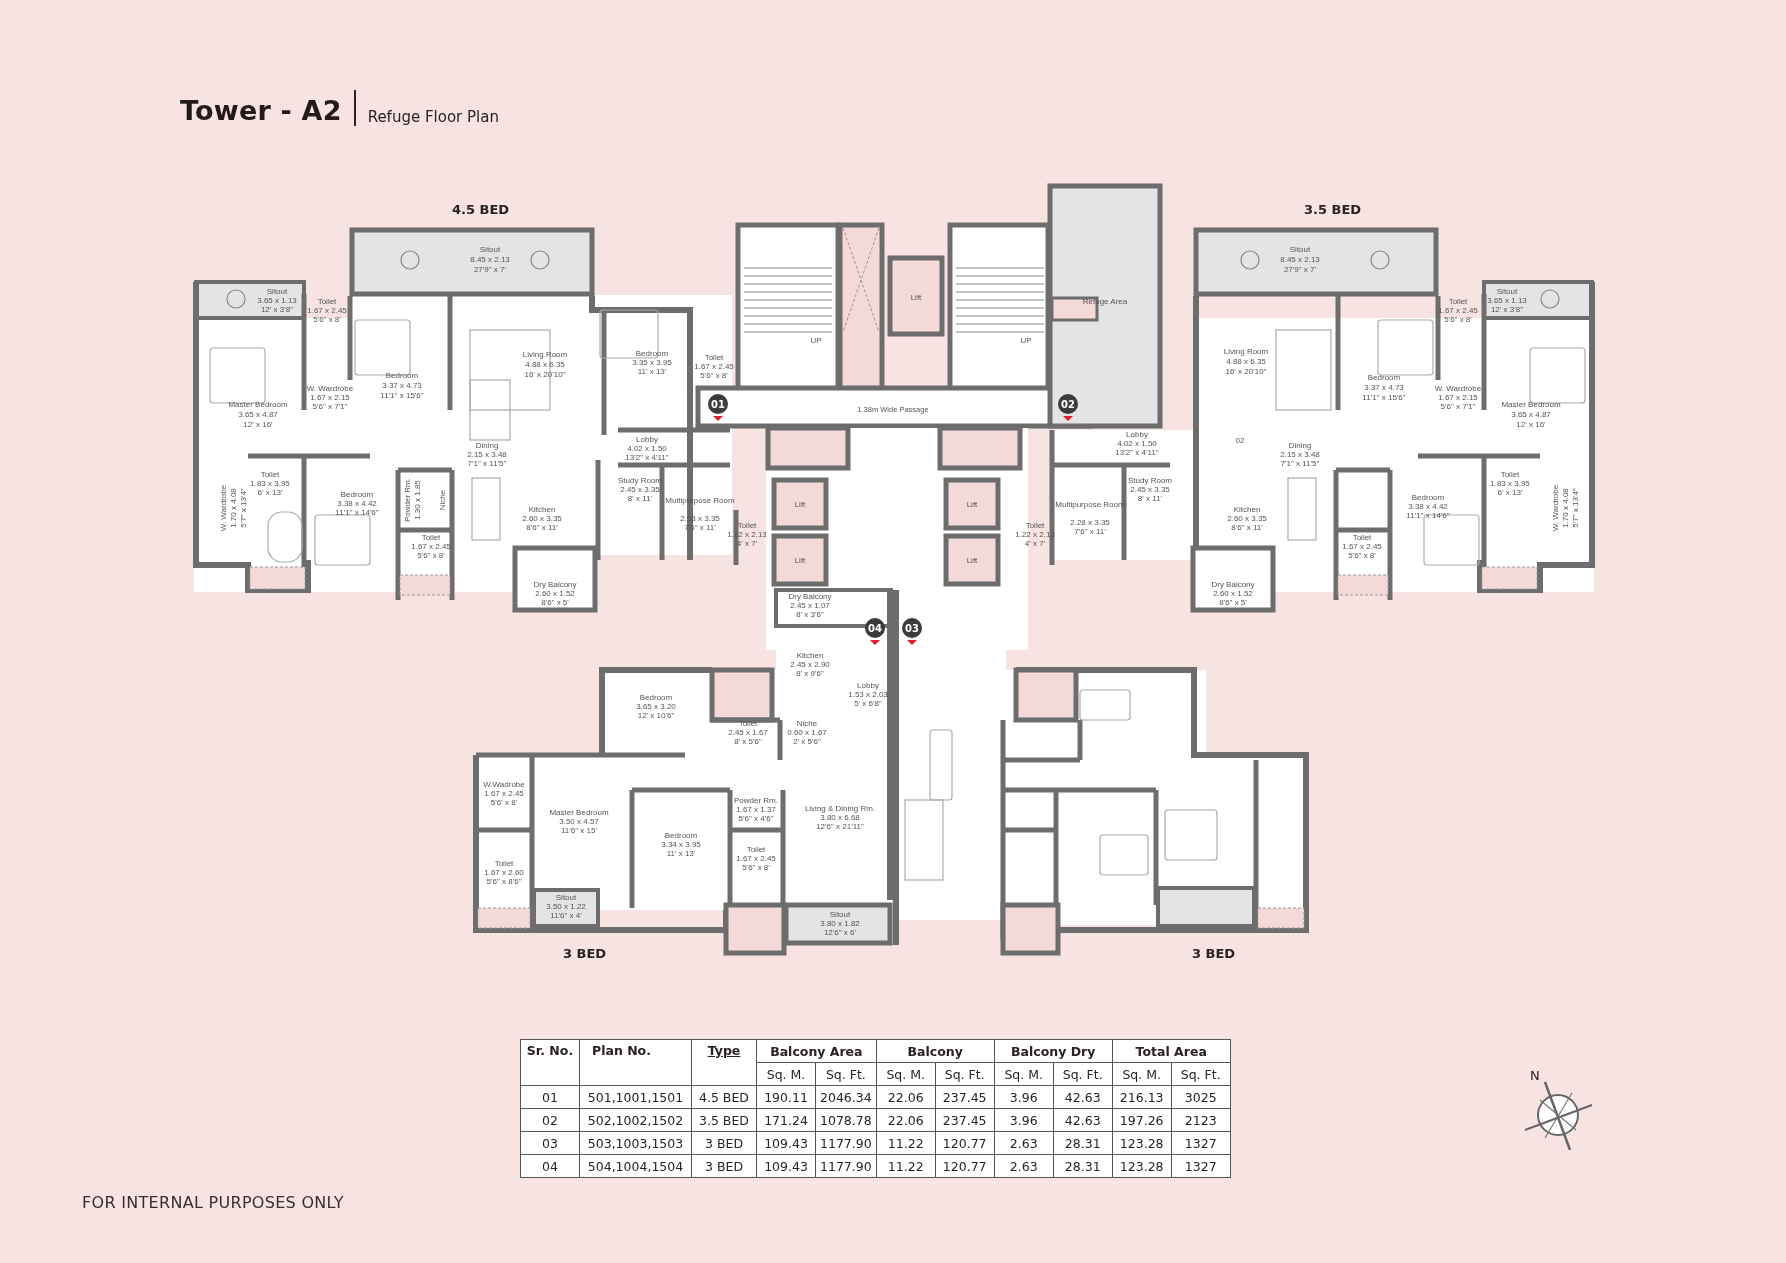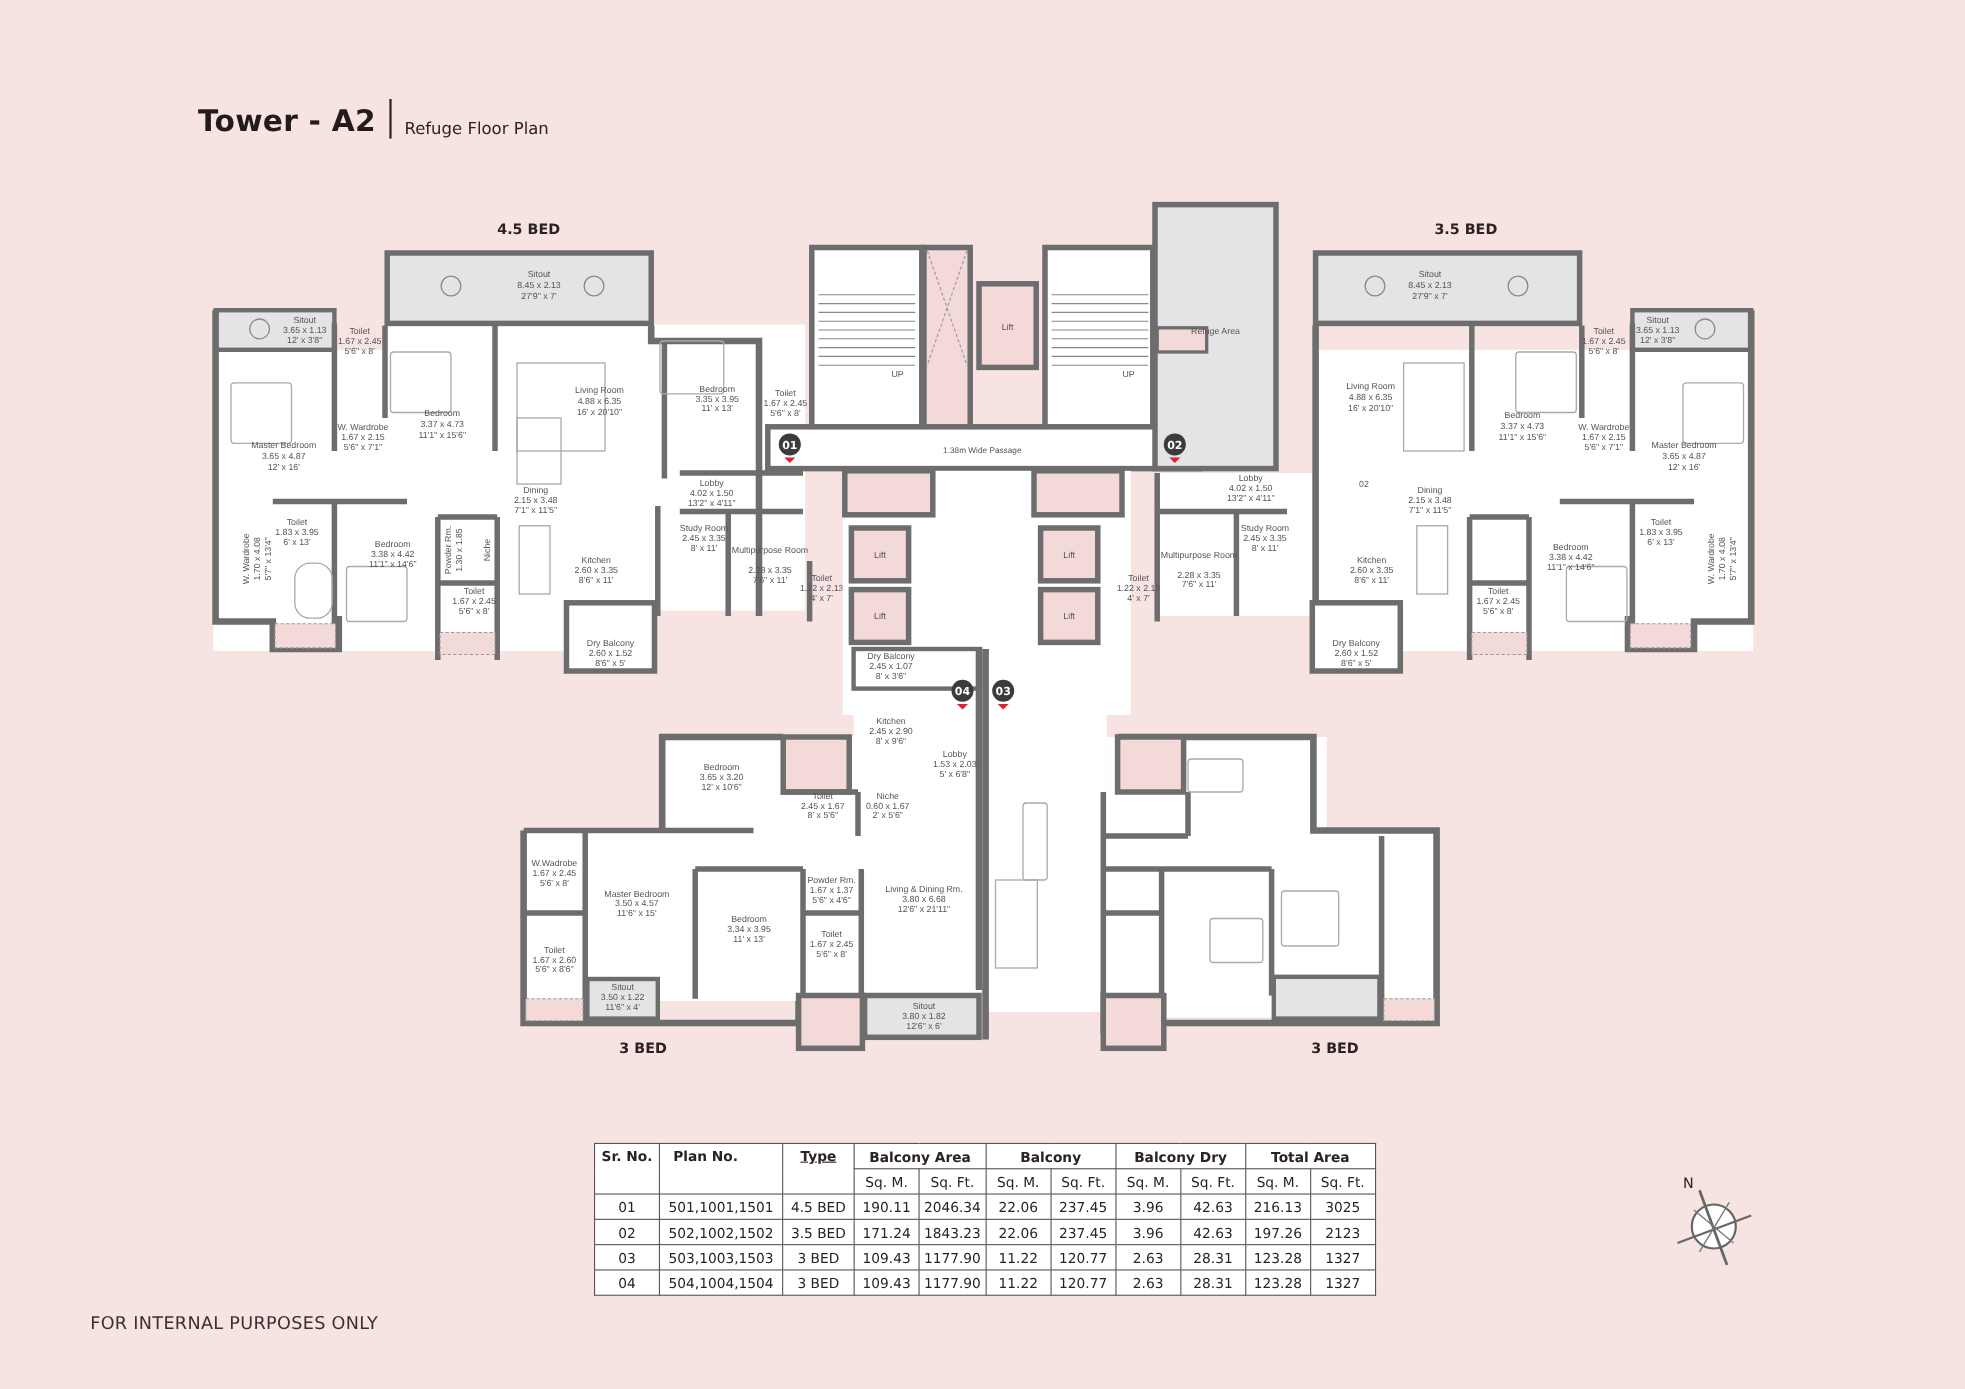--- a/index.html
+++ b/index.html
@@ -4,21 +4,21 @@
 <style>
   html,body{margin:0;padding:0;}
   body{width:1786px;height:1263px;background:#f6e3e2;position:relative;overflow:hidden;font-family:"Liberation Sans",sans-serif;color:#2b2222;}
   .title{position:absolute;left:180px;top:90px;display:flex;align-items:flex-end;}
   .title .main{font-family:"DejaVu Sans",sans-serif;font-weight:bold;font-size:27px;letter-spacing:0.2px;color:#231a1a;}
   .title .sep{width:2px;height:36px;background:#2b2222;margin:0 12px 0 12px;}
   .title .sub{font-family:"DejaVu Sans",sans-serif;font-size:15px;color:#2b2222;}
   .unit-label{position:absolute;font-family:"DejaVu Sans",sans-serif;font-weight:bold;font-size:13px;color:#2b2222;}
   svg.plan{position:absolute;left:0;top:0;}
   .plan text{font-family:"Liberation Sans",sans-serif;fill:#555;}
-  table.area{position:absolute;left:540px;top:1039px;border-collapse:collapse;background:#fff;font-family:"DejaVu Sans",sans-serif;font-size:12.5px;color:#2b2222;}
+  table.area{position:absolute;left:520px;top:1039px;border-collapse:collapse;background:#fff;font-family:"DejaVu Sans",sans-serif;font-size:12.5px;color:#2b2222;}
   table.area th,table.area td{border:1.5px solid #555;text-align:center;padding:0 4px;height:22px;}
   table.area th{font-weight:bold;height:22px;}
   table.area th.sub{font-weight:normal;}
   table.area th.left{text-align:left;padding-left:12px;}
   .footer{position:absolute;left:82px;top:1193px;font-family:"DejaVu Sans",sans-serif;font-size:16px;color:#3a2e2e;letter-spacing:0.3px;}
   .compass{position:absolute;left:1510px;top:1060px;}
   .badge text{font-family:"DejaVu Sans",sans-serif;font-weight:bold;fill:#fff;}
 </style>
 </head>
 <body>
@@ -449,21 +449,21 @@
       <td>3.96</td>
       <td>42.63</td>
       <td>216.13</td>
       <td>3025</td>
     </tr>
     <tr>
       <td>02</td>
       <td>502,1002,1502</td>
       <td>3.5 BED</td>
       <td>171.24</td>
-      <td>1843.23</td>
+      <td>1078.78</td>
       <td>22.06</td>
       <td>237.45</td>
       <td>3.96</td>
       <td>42.63</td>
       <td>197.26</td>
       <td>2123</td>
     </tr>
     <tr>
       <td>03</td>
       <td>503,1003,1503</td>

